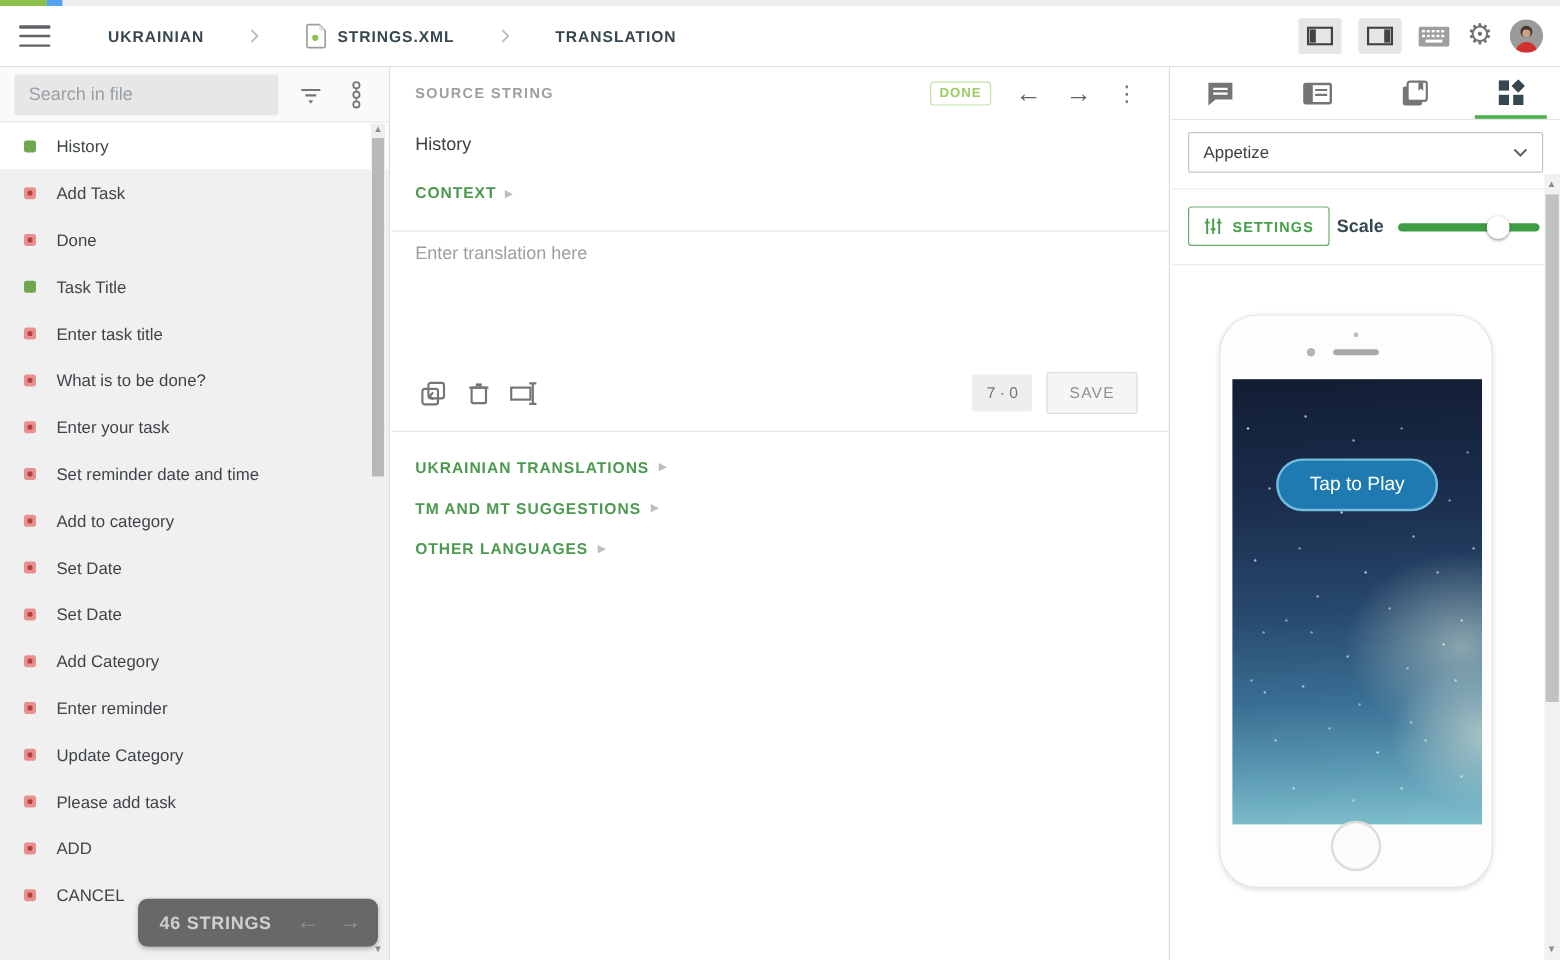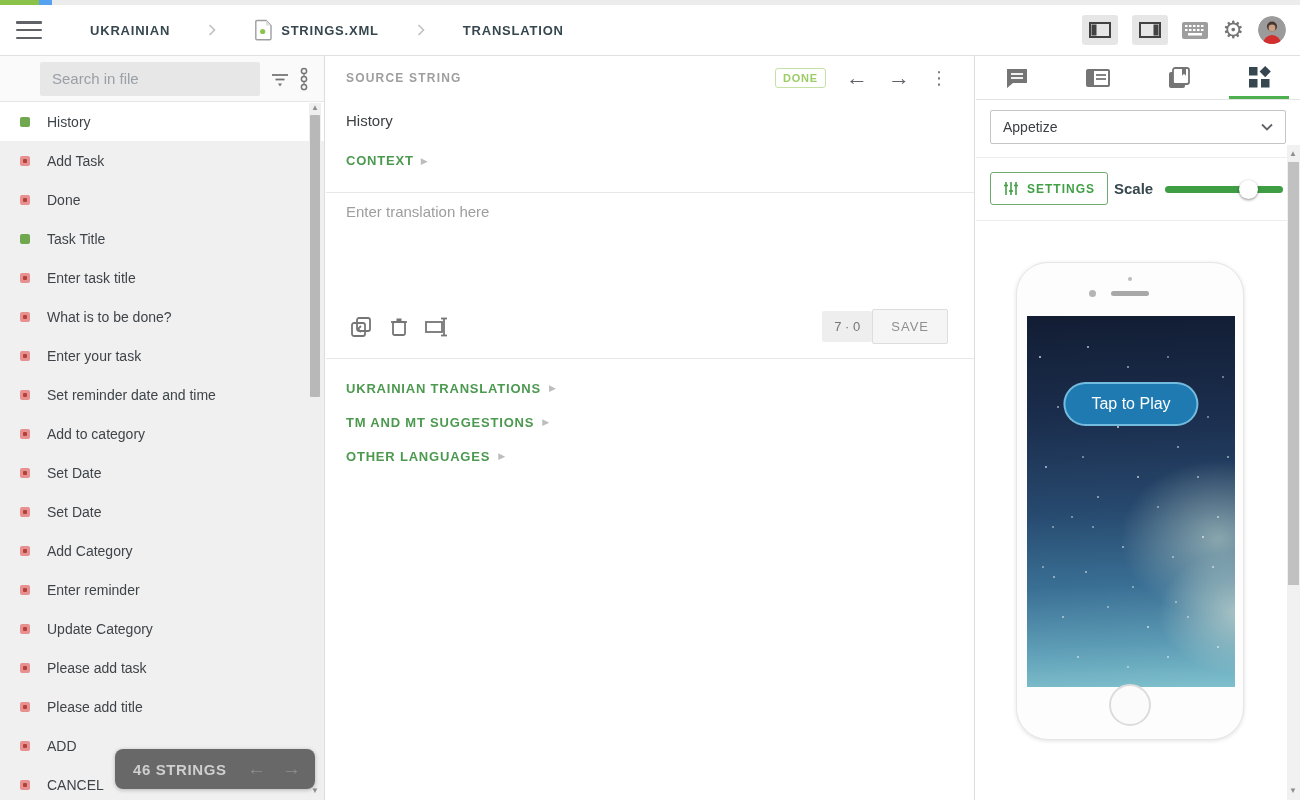--- a/index.html
+++ b/index.html
@@ -20,21 +20,21 @@
   .crumb-file { display:flex; align-items:center; gap:8px; }
   .topbar-right { margin-left:auto; display:flex; align-items:center; gap:14px; }
   .layout-btn { width:36px; height:30px; background:#e6e6e6; border-radius:3px; display:flex; align-items:center; justify-content:center; cursor:pointer; }
   .kb-icon, .gear-icon { display:flex; align-items:center; justify-content:center; cursor:pointer; }
   .gear-icon { font-size:24px; color:#757575; line-height:1; }
   .avatar { width:28px; height:28px; border-radius:50%; overflow:hidden; cursor:pointer; }
 
   
   .sidebar { position:absolute; top:56px; left:0; width:325px; bottom:0; background:#f0f0f0; border-right:1px solid #ddd; }
   .searchbar { height:46px; background:#fafafa; border-bottom:1px solid #e7e7e7; display:flex; align-items:center; padding:0 10px 0 12px; }
-  .search-input { width:220px; height:34px; background:#e7e7e7; border:none; border-radius:2px; padding:0 12px; font-size:15px; color:#424242; font-family:"Liberation Sans",sans-serif;margin-left:28px; }
+  .search-input { width:220px; height:34px; background:#e7e7e7; border:none; border-radius:2px; padding:0 12px; font-size:15px; color:#424242; font-family:"Liberation Sans",sans-serif; }
   .search-input::placeholder { color:#9aa0a6; }
   .icon-btn { width:34px; height:34px; display:flex; align-items:center; justify-content:center; cursor:pointer; }
   .string-list { position:absolute; top:46px; left:0; right:0; bottom:0; overflow:hidden; }
   .string-row { height:39px; display:flex; align-items:center; padding-left:20px; cursor:pointer; font-size:14px; color:#3f4449; }
   .string-row.selected { background:#fff; }
   .marker { width:10px; height:10px; border-radius:2px; margin-right:17px; flex:0 0 auto; position:relative; }
   .string-row.done .marker { background:#6fa84e; }
   .string-row.todo .marker { background:#e89090; }
   .string-row.todo .marker::after { content:""; position:absolute; left:3px; top:3px; width:4px; height:4px; border-radius:1px; background:#b3413c; }
 
@@ -59,21 +59,21 @@
   .source-text { padding:12px 20px 0; font-size:15px; color:#3c4043; }
   .context-row { padding:24px 20px 0; display:flex; align-items:center; gap:7px; cursor:pointer; }
   .green-link { font-size:13px; font-weight:bold; letter-spacing:.8px; color:#4c9950; }
   .tri { font-size:9px; color:#bdbdbd; }
   .editor-divider { border-top:1px solid #e8e8e8; margin-top:24px; }
   .trans-area { padding:10px 20px 0; }
   .trans-area textarea { width:100%; height:96px; border:none; outline:none; resize:none; font-size:15px; color:#3c4043; font-family:"Liberation Sans",sans-serif; background:transparent; }
   .trans-area textarea::placeholder { color:#9e9e9e; }
   .trans-toolbar { display:flex; align-items:center; padding:6px 26px 14px 16px; }
   .tool-icon { width:38px; height:34px; display:flex; align-items:center; justify-content:center; cursor:pointer; }
-  .toolbar-right { margin-left:auto; display:flex; align-items:center; }
+  .toolbar-right { margin-left:auto; display:flex; align-items:center; gap:12px; }
   .counter-pill { background:#eee; border-radius:2px; padding:8px 12px; font-size:13px; color:#757575; }
   .save-btn { background:#f5f5f5; border:1px solid #ddd; border-radius:2px; padding:9px 18px; font-size:13px; letter-spacing:1px; color:#8f8f8f; font-family:"Liberation Sans",sans-serif; cursor:pointer; }
   .editor-divider2 { border-top:1px solid #e8e8e8; }
   .section-links { padding:12px 20px; }
   .section-row { display:flex; align-items:center; gap:8px; height:34px; cursor:pointer; }
 
   
   .rightpanel { position:absolute; top:56px; left:976px; width:324px; bottom:0; background:#fff; }
   .tabbar { height:44px; border-bottom:1px solid #e3e3e3; display:flex; position:relative; }
   .tab { flex:1; display:flex; align-items:center; justify-content:center; cursor:pointer; }
@@ -283,24 +283,20 @@
         <div class="string-row todo">
     <span class="marker"></span>
     <span>Update Category</span>
   </div>
         <div class="string-row todo">
     <span class="marker"></span>
     <span>Please add task</span>
   </div>
         <div class="string-row todo">
     <span class="marker"></span>
-    <span>Please add title</span>
-  </div>
-        <div class="string-row todo">
-    <span class="marker"></span>
     <span>ADD</span>
   </div>
         <div class="string-row todo">
     <span class="marker"></span>
     <span>CANCEL</span>
   </div>
       </div>
 
     <div class="sb-scroll">
       <div class="track"></div>

